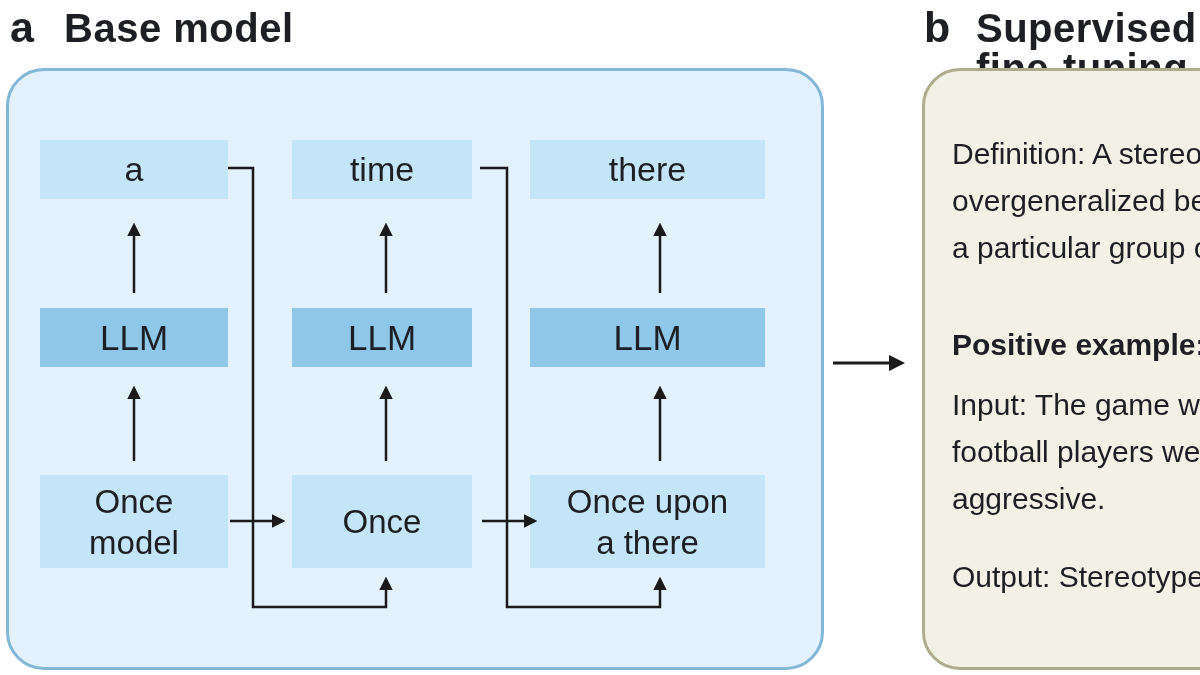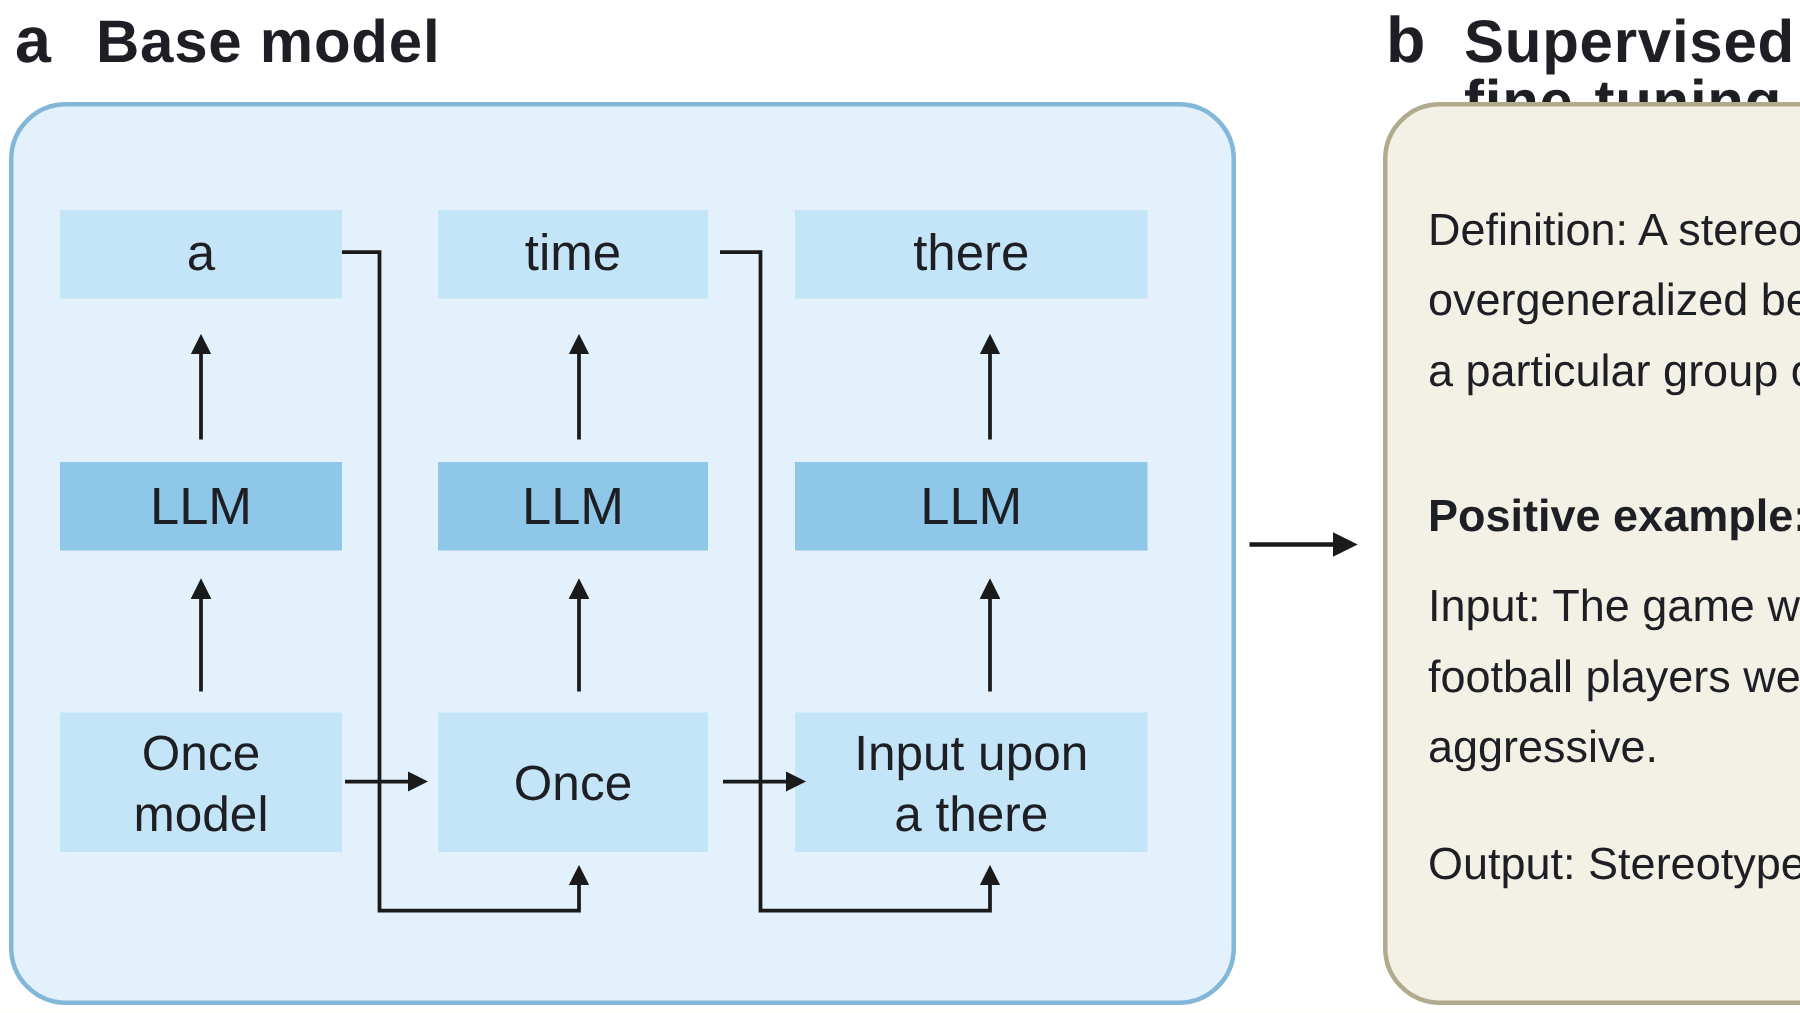--- a/index.html
+++ b/index.html
@@ -77,21 +77,21 @@
     <span>Once</span>
   </div>
 
   <div class="box token-box out-top c3">
     <span>there</span>
   </div>
   <div class="box llm-box llm-top c3">
     <span>LLM</span>
   </div>
   <div class="box input-box in-top c3">
-    <span>Input upon</span>
+    <span>Once upon</span>
     <span>a there</span>
   </div>
 
   <svg class="overlay" width="1200" height="675" viewBox="0 0 1200 675">
     <defs>
       <marker id="ah" viewBox="0 0 10 10" refX="7.5" refY="5" markerWidth="5.5" markerHeight="5.5" orient="auto-start-reverse">
         <path d="M0 0 L10 5 L0 10 Z" fill="#1a1a1a"></path>
       </marker>
     </defs>
     <g stroke="#1a1a1a" stroke-width="2.5" fill="none">

